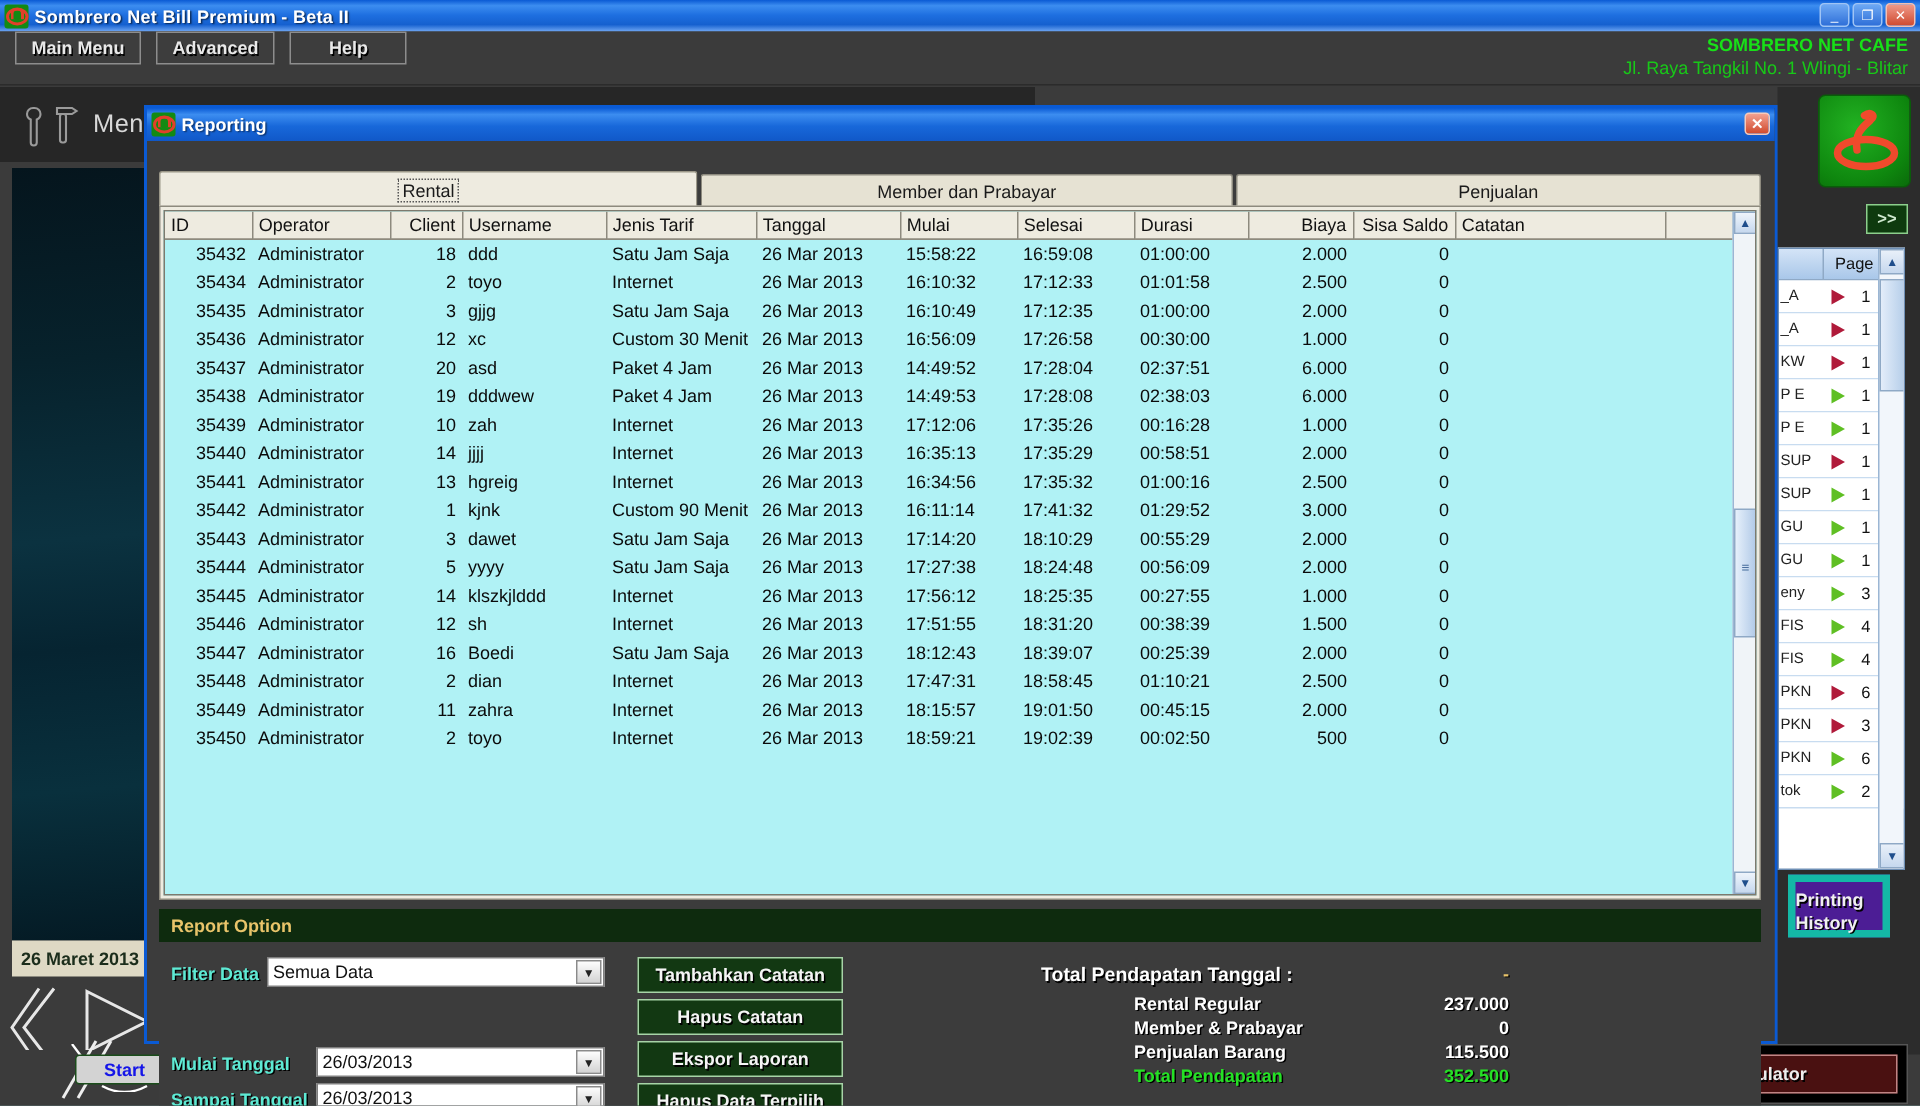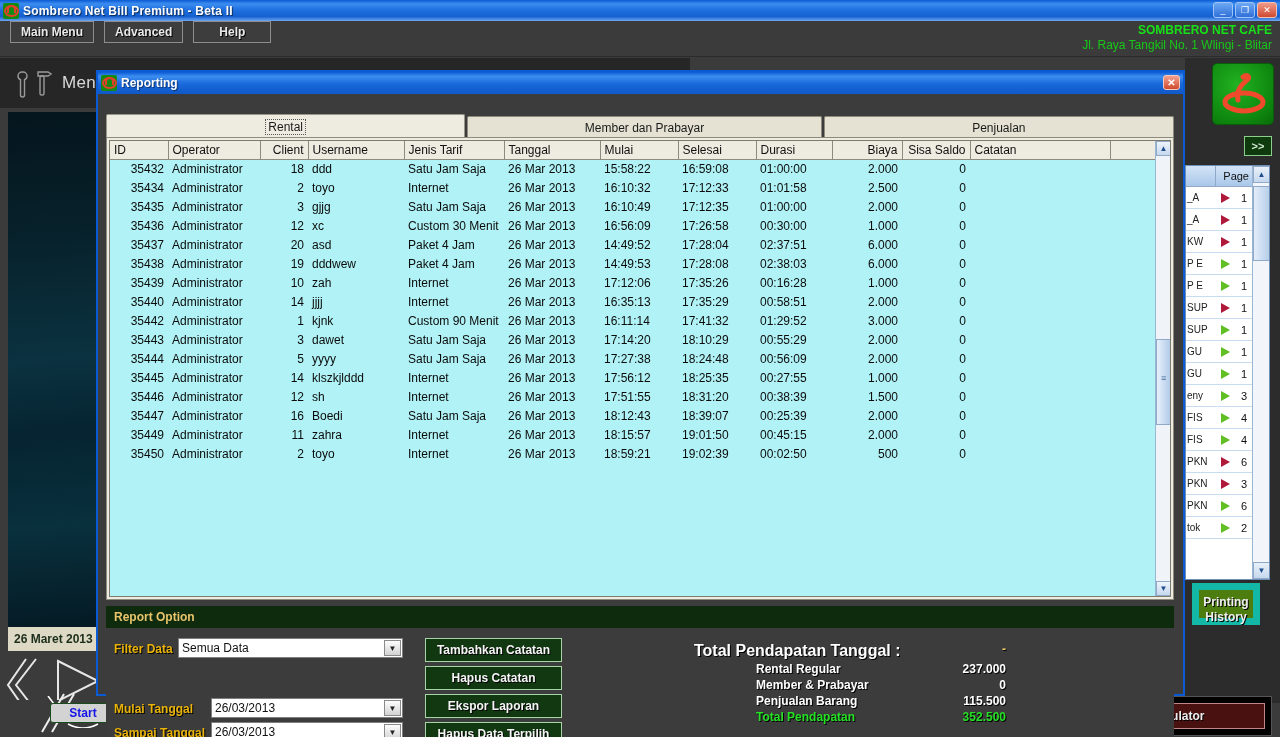--- a/index.html
+++ b/index.html
@@ -137,22 +137,22 @@
     font-size:8px;color:#1f4e8c;
   }
   .sb-thumb {
     position:absolute; left:0; top:20px; width:17px; height:75px;
     background:linear-gradient(to right,#e3edfa,#b7cfea);
     border:1px solid #8fa9c6;
   }
 
   .print-hist {
     position:absolute; left:1192px; top:583px; width:68px; height:42px;
-    background:#4d7c0f; border:7px solid #14b8a6; color:#f0f0f0;
-    font-size:12px; font-weight:bold; text-align:center; line-height:15px;
+    background:#4c1d95; border:5px solid #14b8a6; color:#f0f0f0;
+    font-size:12px; font-weight:bold; text-align:left; line-height:15px;
     padding-top:5px; text-shadow:1px 1px 0 #000;
   }
   .wincalc {
     position:absolute; left:1060px; top:703px; width:205px; height:26px;
     background:#4a1111; border:1px solid #c08585; color:#ededed;
     font-size:12px; font-weight:bold; display:flex;align-items:center;justify-content:center;
     text-shadow:1px 1px 0 #000;
   }
   .wincalc-frame {
     position:absolute; left:1053px; top:696px; width:219px; height:40px;
@@ -248,37 +248,37 @@
   .ro-head {
     height:22px; background:#0e2b0e; color:#e9c46a; font-size:12px; font-weight:bold;
     display:flex;align-items:center; padding-left:8px;
     width:918px;
   }
   .ro-head-right {
     position:absolute; left:918px; top:0; width:150px; height:22px; background:#0e2b0e;
   }
   .ro-body { position:relative; width:1068px; height:150px; background:#3c3c3c; }
 
-  .lbl { position:absolute; color:#eab308; font-size:12px; font-weight:bold; text-shadow:1px 1px 0 #000;}
+  .lbl { position:absolute; color:#5eead4; font-size:12px; font-weight:bold; text-shadow:1px 1px 0 #000;}
   .combo {
     position:absolute; background:#fff; border:1px solid #7f7f7f;
     height:20px; display:flex;align-items:center; font-size:12px; color:#111; padding-left:3px;
   }
   .combo .arrow {
     position:absolute; right:1px; top:1px; width:17px;height:16px;
     background:linear-gradient(to bottom,#fdfdfd,#d3d3d3); border:1px solid #8a8a8a;
     display:flex;align-items:center;justify-content:center;font-size:8px;color:#222;
   }
   .gbtn {
     position:absolute; background:#123812; border:1px solid #a7d4a7; color:#f5f5f5;
     font-size:12px; font-weight:bold; height:24px;
     display:flex;align-items:center;justify-content:center;
     text-shadow:1px 1px 0 #000;
   }
-  .sum-title { position:absolute; color:#fff; font-size:16px; font-weight:bold; text-shadow:1px 1px 0 #000; }
+  .sum-title { position:absolute; color:#fff; font-size:13px; font-weight:bold; text-shadow:1px 1px 0 #000; }
   .sum-row-lbl { position:absolute; color:#fff; font-size:12px; font-weight:bold; text-shadow:1px 1px 0 #000; }
   .sum-row-val { position:absolute; color:#fff; font-size:12px; font-weight:bold; text-align:right; text-shadow:1px 1px 0 #000; }
   .sum-green { color:#25e025 !important; }
   .sum-dash  { color:#e9c46a !important; }
 </style>
 </head>
 <body>
 
 <div id="app">
 
@@ -722,20 +722,35 @@
                   <td>26 Mar 2013</td>
                   <td>16:35:13</td>
                   <td>17:35:29</td>
                   <td>00:58:51</td>
                   <td class="r">2.000</td>
                   <td class="r">0</td>
                   <td></td>
                   <td></td>
                 </tr>
                 <tr>
+                  <td class="r">35441</td>
+                  <td>Administrator</td>
+                  <td class="r">13</td>
+                  <td>hgreig</td>
+                  <td>Internet</td>
+                  <td>26 Mar 2013</td>
+                  <td>16:34:56</td>
+                  <td>17:35:32</td>
+                  <td>01:00:16</td>
+                  <td class="r">2.500</td>
+                  <td class="r">0</td>
+                  <td></td>
+                  <td></td>
+                </tr>
+                <tr>
                   <td class="r">35442</td>
                   <td>Administrator</td>
                   <td class="r">1</td>
                   <td>kjnk</td>
                   <td>Custom 90 Menit</td>
                   <td>26 Mar 2013</td>
                   <td>16:11:14</td>
                   <td>17:41:32</td>
                   <td>01:29:52</td>
                   <td class="r">3.000</td>
@@ -807,20 +822,35 @@
                   <td class="r">35447</td>
                   <td>Administrator</td>
                   <td class="r">16</td>
                   <td>Boedi</td>
                   <td>Satu Jam Saja</td>
                   <td>26 Mar 2013</td>
                   <td>18:12:43</td>
                   <td>18:39:07</td>
                   <td>00:25:39</td>
                   <td class="r">2.000</td>
+                  <td class="r">0</td>
+                  <td></td>
+                  <td></td>
+                </tr>
+                <tr>
+                  <td class="r">35448</td>
+                  <td>Administrator</td>
+                  <td class="r">2</td>
+                  <td>dian</td>
+                  <td>Internet</td>
+                  <td>26 Mar 2013</td>
+                  <td>17:47:31</td>
+                  <td>18:58:45</td>
+                  <td>01:10:21</td>
+                  <td class="r">2.500</td>
                   <td class="r">0</td>
                   <td></td>
                   <td></td>
                 </tr>
                 <tr>
                   <td class="r">35449</td>
                   <td>Administrator</td>
                   <td class="r">11</td>
                   <td>zahra</td>
                   <td>Internet</td>

